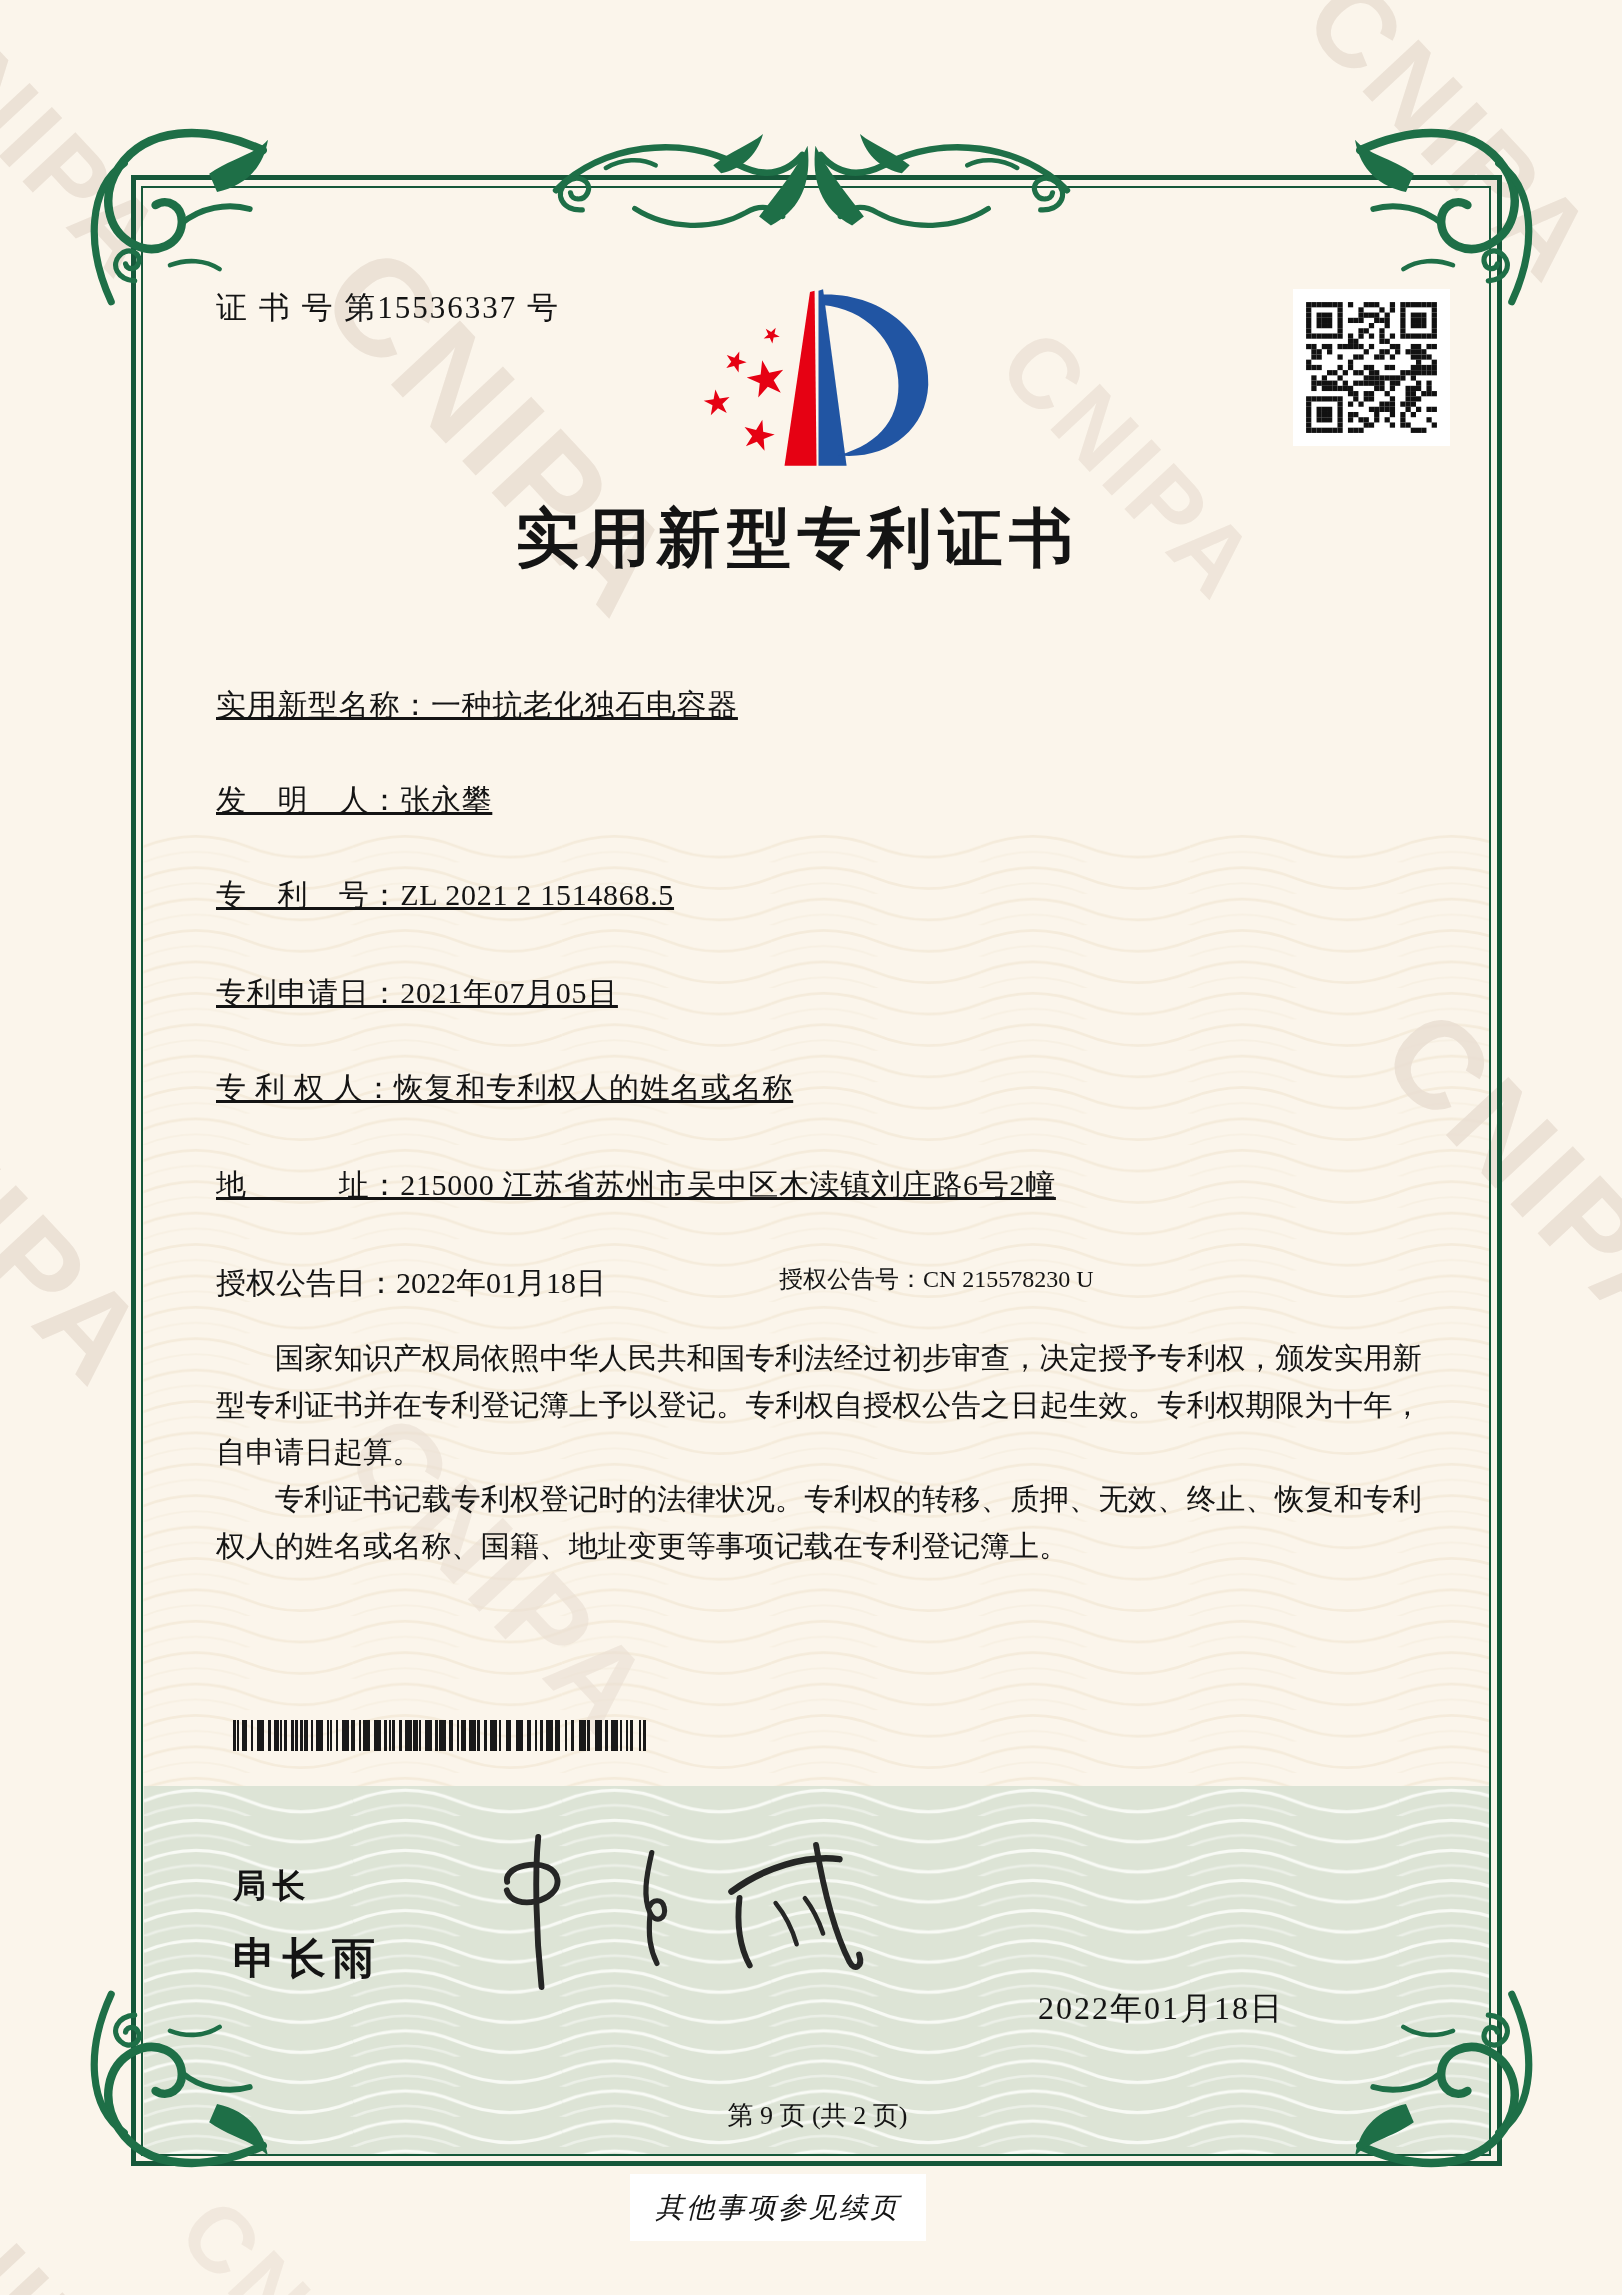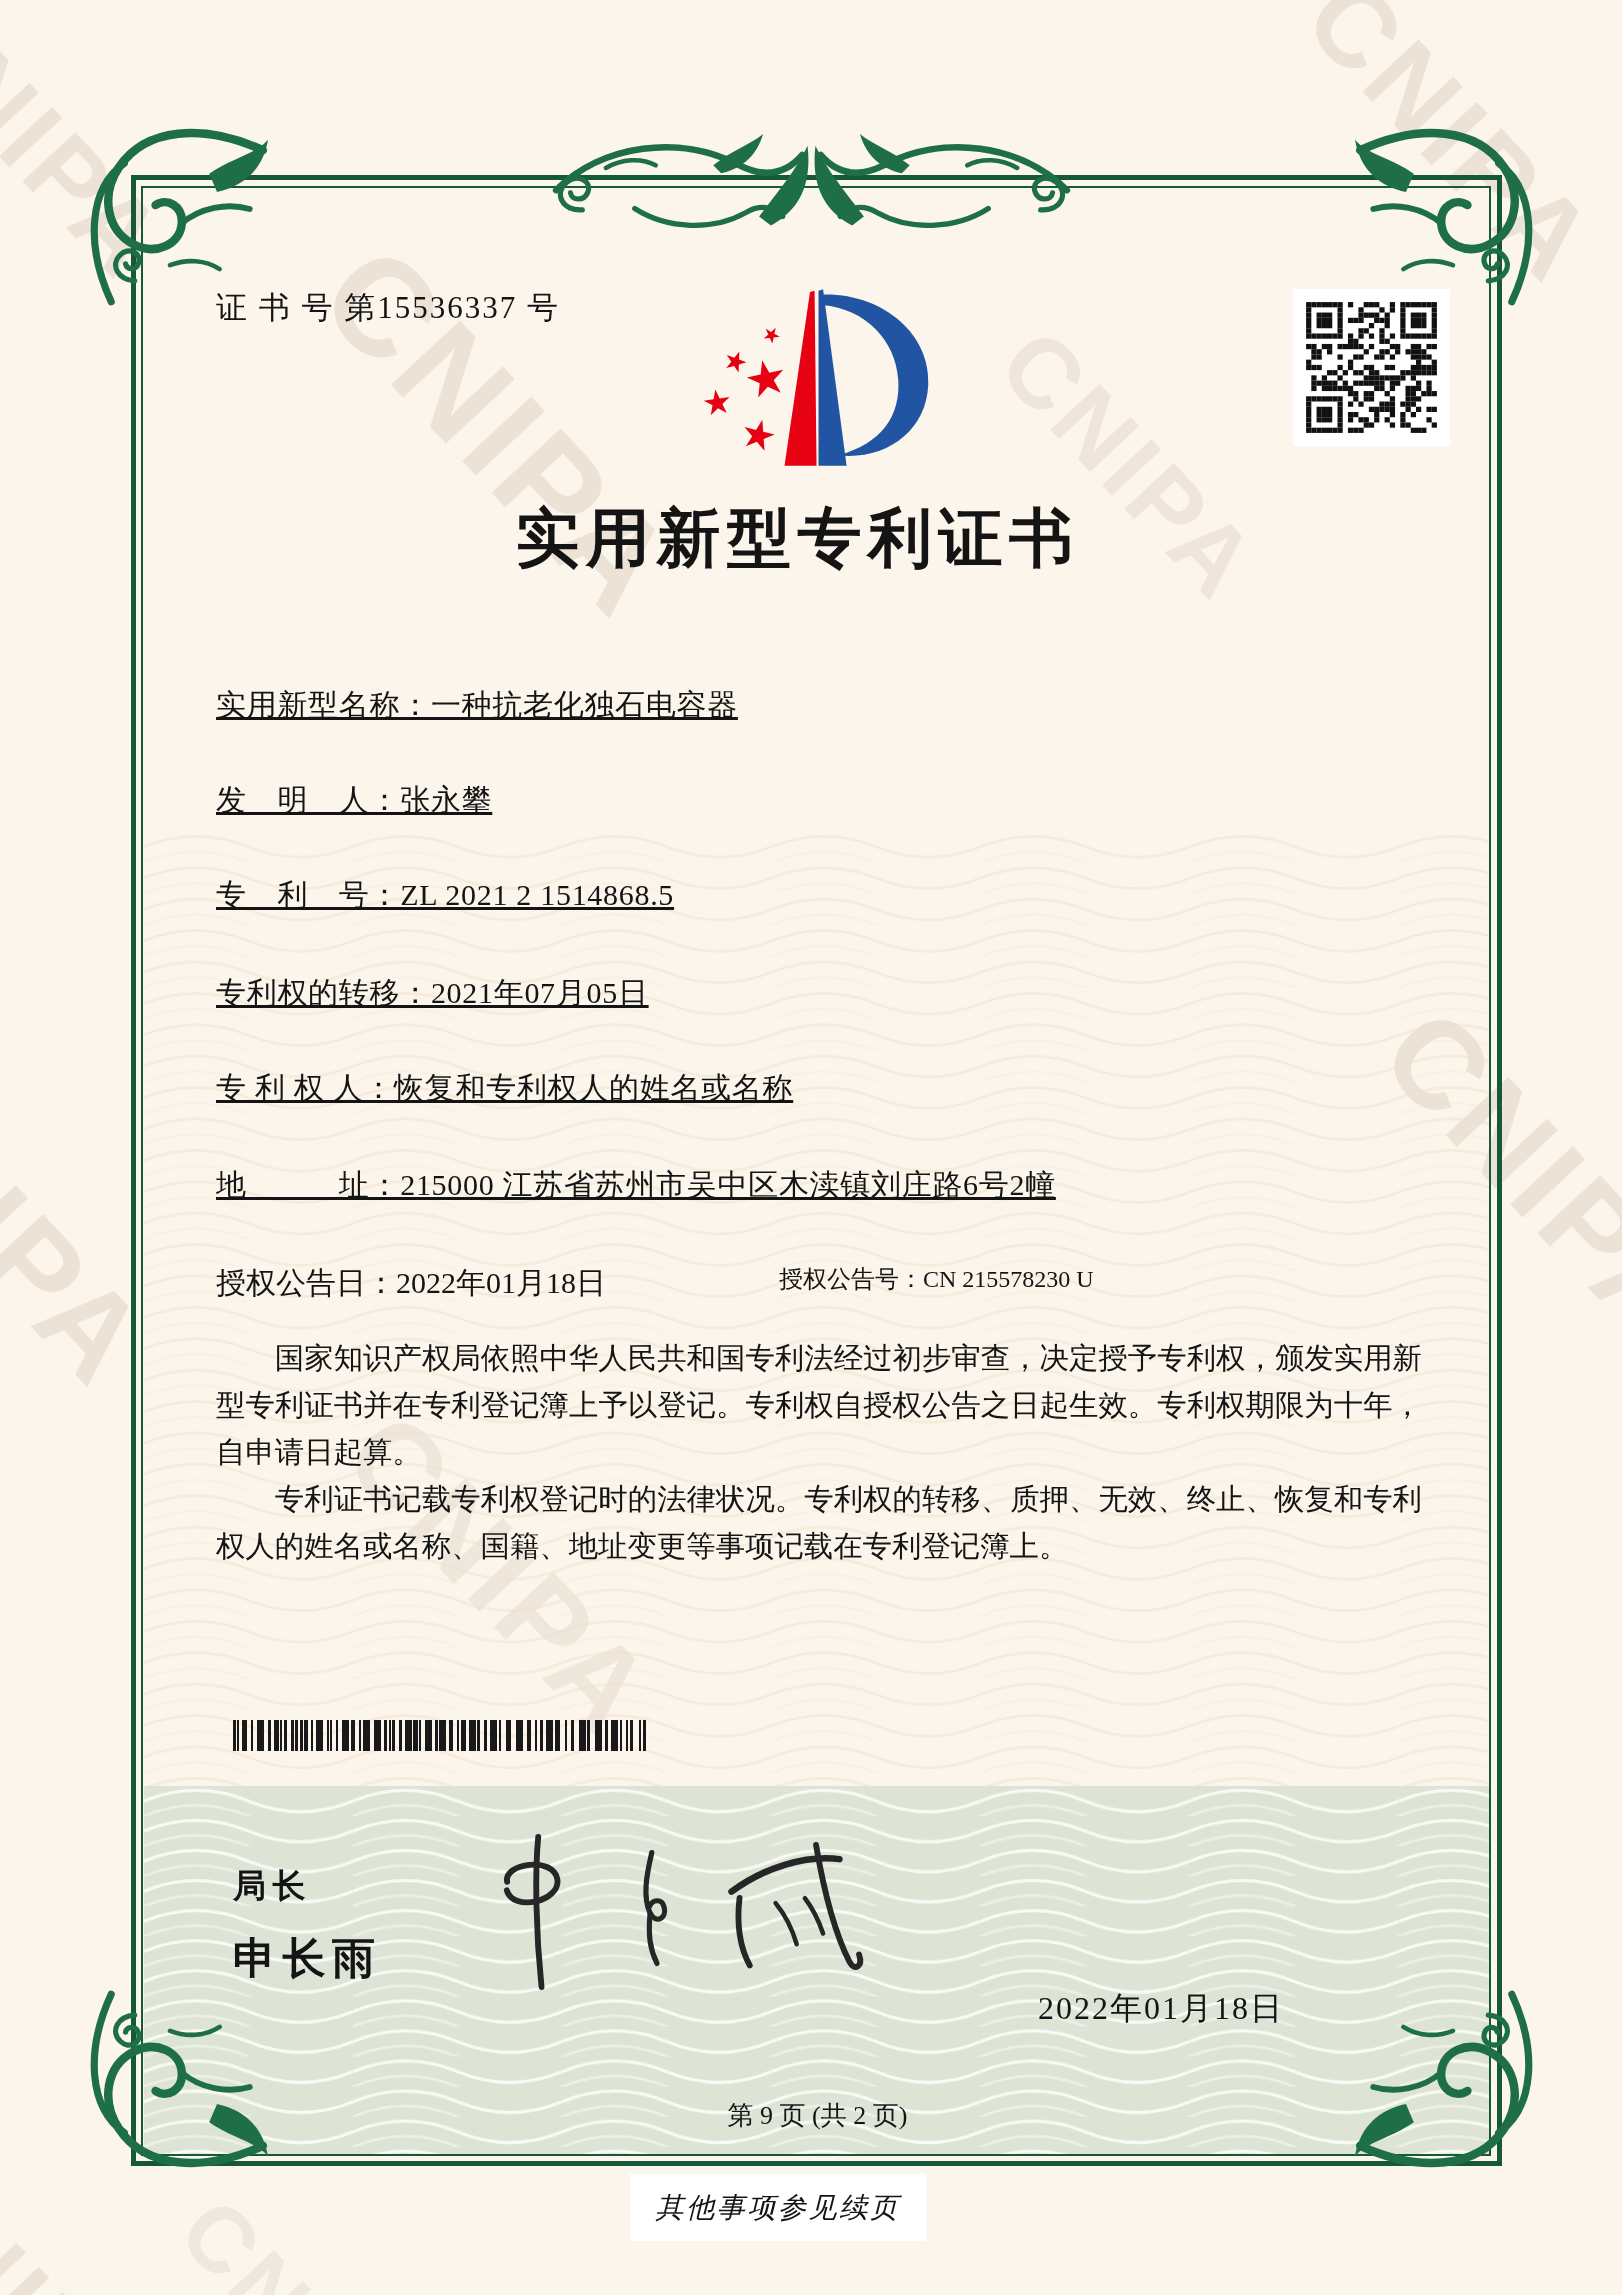--- a/index.html
+++ b/index.html
@@ -456,21 +456,21 @@
       <rect x="188" y="212" width="8" height="8" fill="#111"></rect>
       <rect x="196" y="212" width="8" height="8" fill="#111"></rect>
     </svg>
 </div>
 
 <div class="abs content title">实用新型专利证书</div>
 
 <div class="abs content field f0">实用新型名称：一种抗老化独石电容器</div>
 <div class="abs content field f1">发　明　人：张永攀</div>
 <div class="abs content field f2">专　利　号：ZL 2021 2 1514868.5</div>
-<div class="abs content field f3">专利权的转移：2021年07月05日</div>
+<div class="abs content field f3">专利申请日：2021年07月05日</div>
 <div class="abs content field f4">专 利 权 人：恢复和专利权人的姓名或名称</div>
 <div class="abs content field f5">地　　　址：215000 江苏省苏州市吴中区木渎镇刘庄路6号2幢</div>
 <div class="abs content grant-date">授权公告日：2022年01月18日</div>
 <div class="abs content grant-no">授权公告号：CN 215578230 U</div>
 
 <div class="abs content paras">
   <p>国家知识产权局依照中华人民共和国专利法经过初步审查，决定授予专利权，颁发实用新型专利证书并在专利登记簿上予以登记。专利权自授权公告之日起生效。专利权期限为十年，自申请日起算。</p>
   <p>专利证书记载专利权登记时的法律状况。专利权的转移、质押、无效、终止、恢复和专利权人的姓名或名称、国籍、地址变更等事项记载在专利登记簿上。</p>
 </div>
 

